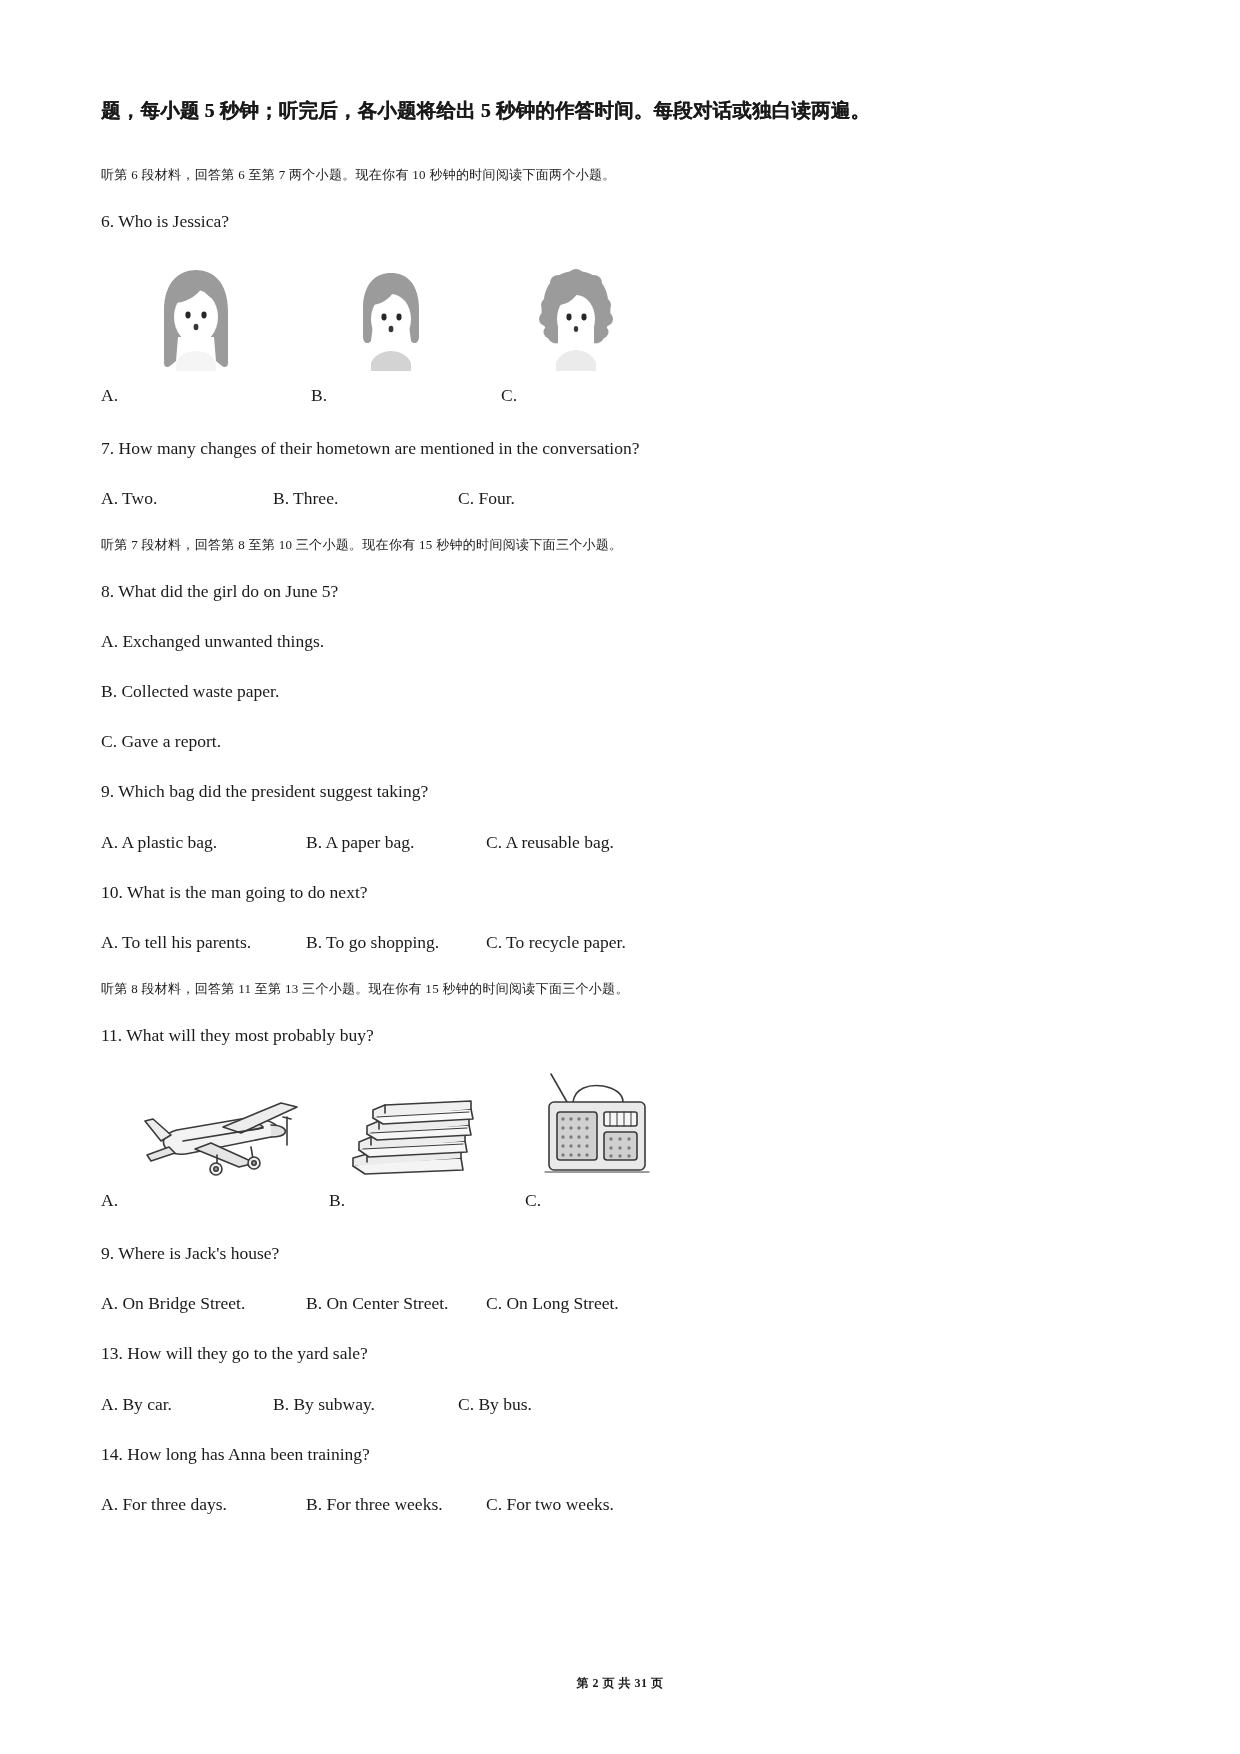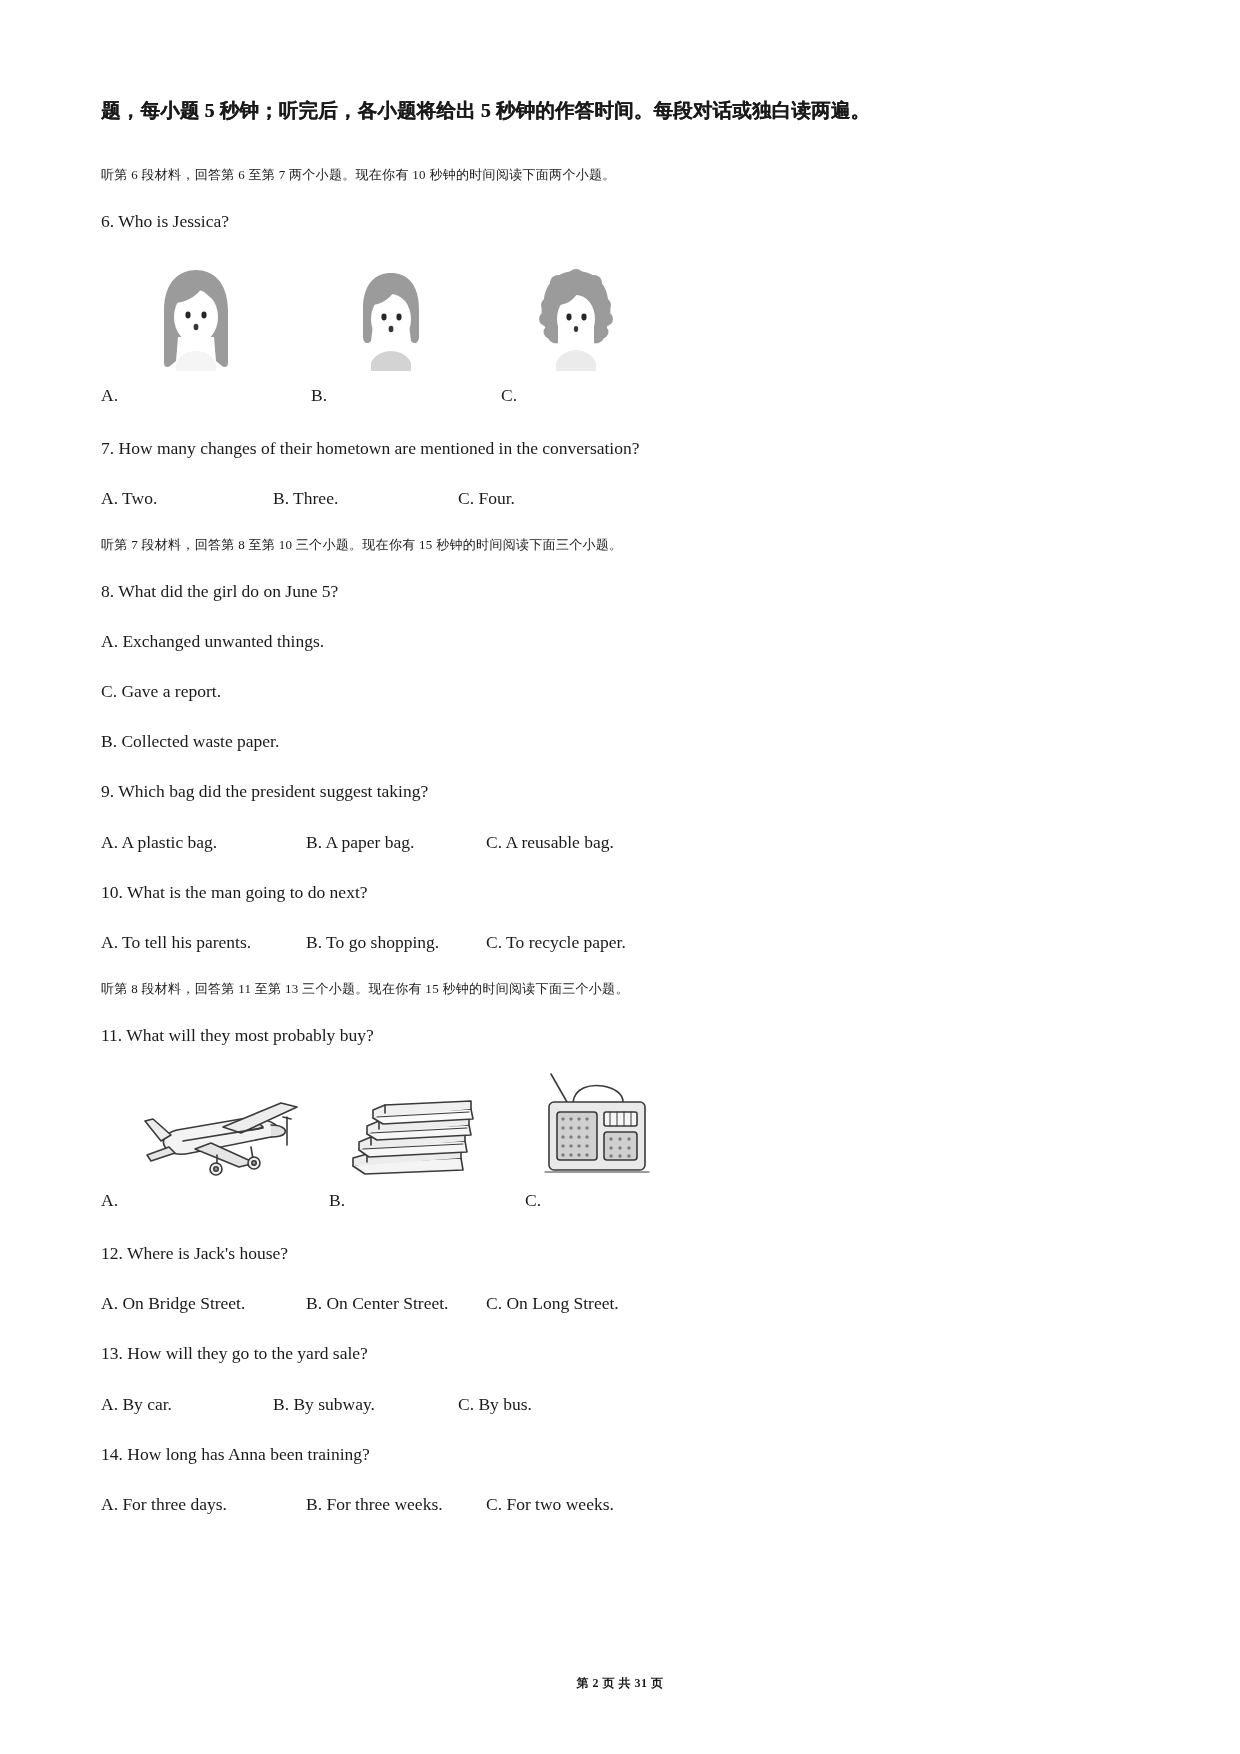--- a/index.html
+++ b/index.html
@@ -205,22 +205,22 @@
   <div class="opts">
     <span class="opt opt-a">A. Two.</span>
     <span class="opt opt-b">B. Three.</span>
     <span class="opt opt-c">C. Four.</span>
   </div>
 
   <div class="para cn">听第 7 段材料，回答第 8 至第 10 三个小题。现在你有 15 秒钟的时间阅读下面三个小题。</div>
 
   <div class="q">8. What did the girl do on June 5?</div>
   <div class="q">A. Exchanged unwanted things.</div>
+  <div class="q">B. Collected waste paper.</div>
   <div class="q">C. Gave a report.</div>
-  <div class="q">B. Collected waste paper.</div>
 
   <div class="q">9. Which bag did the president suggest taking?</div>
   <div class="opts wide">
     <span class="opt opt-a">A. A plastic bag.</span>
     <span class="opt opt-b">B. A paper bag.</span>
     <span class="opt opt-c">C. A reusable bag.</span>
   </div>
 
   <div class="q">10. What is the man going to do next?</div>
   <div class="opts wide">
@@ -355,21 +355,21 @@
       </div>
     </div>
   </div>
 
   <div class="pic-labels">
     <span style="left:0px;">A.</span>
     <span style="left:228px;">B.</span>
     <span style="left:424px;">C.</span>
   </div>
 
-  <div class="q">12. Where is Jack's house?</div>
+  <div class="q">9. Where is Jack's house?</div>
   <div class="opts wide">
     <span class="opt opt-a">A. On Bridge Street.</span>
     <span class="opt opt-b">B. On Center Street.</span>
     <span class="opt opt-c">C. On Long Street.</span>
   </div>
 
   <div class="q">13. How will they go to the yard sale?</div>
   <div class="opts">
     <span class="opt opt-a">A. By car.</span>
     <span class="opt opt-b">B. By subway.</span>

